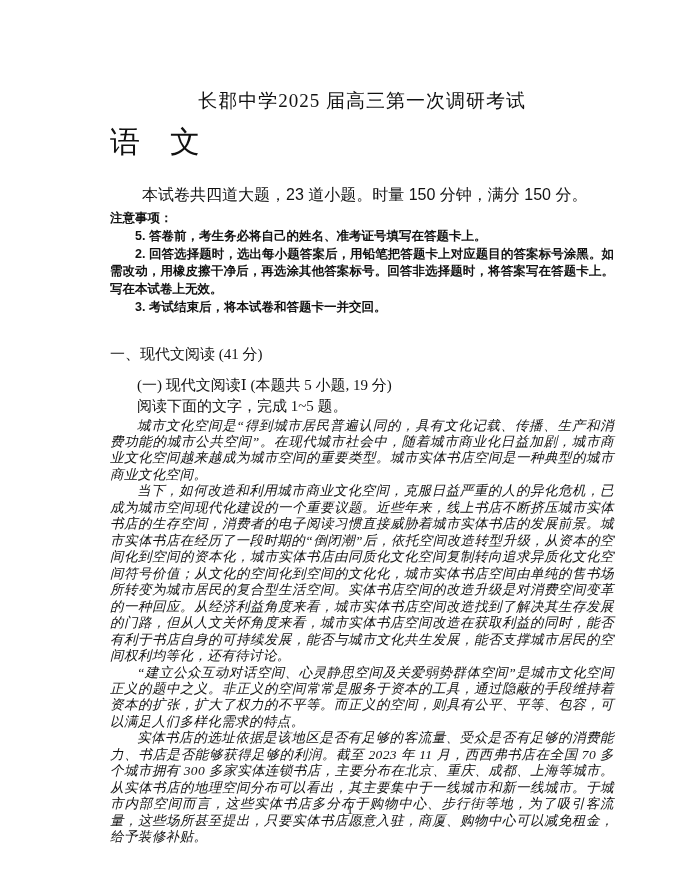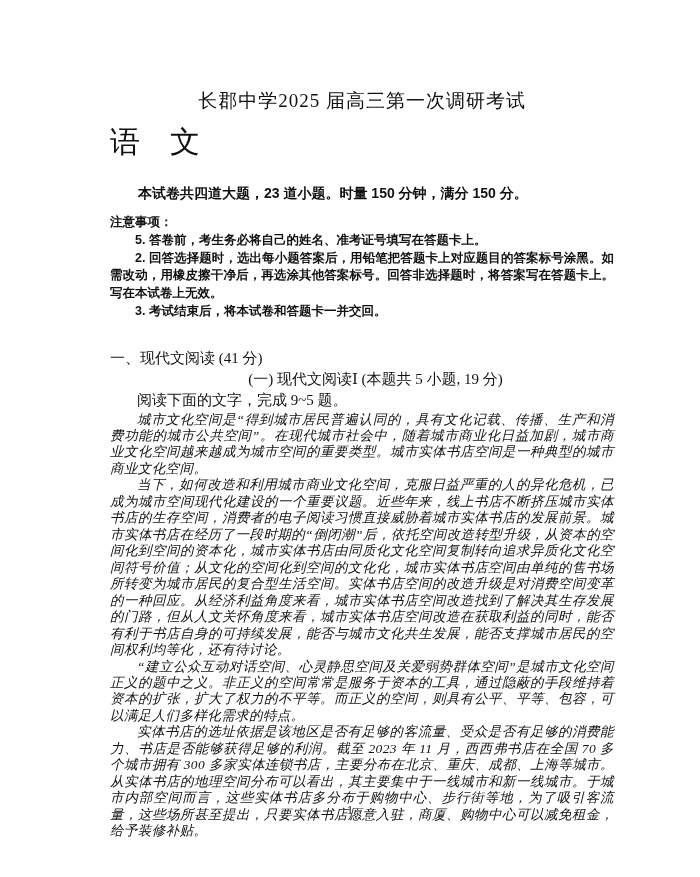--- a/index.html
+++ b/index.html
@@ -26,24 +26,24 @@
     letter-spacing: 1px;
     margin: 0;
   }
   .subject {
     text-align: left;
     font-size: 30px;
     font-weight: 500;
     margin: 8px 0 0 0;
   }
   .exam-info {
-    margin: 22px 0 11px 0;
+    margin: 22px 0 4px 0;
     font-family: "Liberation Sans", "DejaVu Sans", sans-serif;
-    font-weight: bold;
-    font-size: 14px;
+    font-weight: normal;
+    font-size: 16px;
     text-indent: 2em;
   }
   .notice {
     font-family: "Liberation Sans", "DejaVu Sans", sans-serif;
     font-weight: bold;
     font-size: 12.5px;
     line-height: 1.42;
   }
   .notice-heading {
     margin: 0;
@@ -52,24 +52,23 @@
     margin: 0;
     text-indent: 2em;
     text-align: justify;
   }
   .part-heading {
     margin: 28px 0 0 0;
     font-size: 15px;
     font-weight: 500;
   }
   .sub-heading {
-    margin: 2px 0 0 0;
+    margin: 12px 0 0 0;
     font-size: 15px;
     padding-left: 1.8em;
-    text-align: center;
   }
   .instruction {
     margin: 2px 0 0 0;
     font-size: 15px;
     padding-left: 1.8em;
   }
   .passage {
     margin-top: 2px;
     font-style: italic;
     font-size: 13.5px;
@@ -105,21 +104,21 @@
 
   <div class="notice">
     <p class="notice-heading">注意事项：</p>
     <p class="notice-item">5. 答卷前，考生务必将自己的姓名、准考证号填写在答题卡上。</p>
     <p class="notice-item">2. 回答选择题时，选出每小题答案后，用铅笔把答题卡上对应题目的答案标号涂黑。如需改动，用橡皮擦干净后，再选涂其他答案标号。回答非选择题时，将答案写在答题卡上。写在本试卷上无效。</p>
     <p class="notice-item">3. 考试结束后，将本试卷和答题卡一并交回。</p>
   </div>
 
   <p class="part-heading">一、现代文阅读 (41 分)</p>
   <p class="sub-heading">(一) 现代文阅读Ⅰ (本题共 5 小题, 19 分)</p>
-  <p class="instruction">阅读下面的文字，完成 9~5 题。</p>
+  <p class="instruction">阅读下面的文字，完成 1~5 题。</p>
 
   <div class="passage">
     <p>城市文化空间是“得到城市居民普遍认同的，具有文化记载、传播、生产和消费功能的城市公共空间”。在现代城市社会中，随着城市商业化日益加剧，城市商业文化空间越来越成为城市空间的重要类型。城市实体书店空间是一种典型的城市商业文化空间。</p>
     <p>当下，如何改造和利用城市商业文化空间，克服日益严重的人的异化危机，已成为城市空间现代化建设的一个重要议题。近些年来，线上书店不断挤压城市实体书店的生存空间，消费者的电子阅读习惯直接威胁着城市实体书店的发展前景。城市实体书店在经历了一段时期的“倒闭潮”后，依托空间改造转型升级，从资本的空间化到空间的资本化，城市实体书店由同质化文化空间复制转向追求异质化文化空间符号价值；从文化的空间化到空间的文化化，城市实体书店空间由单纯的售书场所转变为城市居民的复合型生活空间。实体书店空间的改造升级是对消费空间变革的一种回应。从经济利益角度来看，城市实体书店空间改造找到了解决其生存发展的门路，但从人文关怀角度来看，城市实体书店空间改造在获取利益的同时，能否有利于书店自身的可持续发展，能否与城市文化共生发展，能否支撑城市居民的空间权利均等化，还有待讨论。</p>
     <p>“建立公众互动对话空间、心灵静思空间及关爱弱势群体空间”是城市文化空间正义的题中之义。非正义的空间常常是服务于资本的工具，通过隐蔽的手段维持着资本的扩张，扩大了权力的不平等。而正义的空间，则具有公平、平等、包容，可以满足人们多样化需求的特点。</p>
     <p>实体书店的选址依据是该地区是否有足够的客流量、受众是否有足够的消费能力、书店是否能够获得足够的利润。截至 2023 年 11 月，西西弗书店在全国 70 多个城市拥有 300 多家实体连锁书店，主要分布在北京、重庆、成都、上海等城市。从实体书店的地理空间分布可以看出，其主要集中于一线城市和新一线城市。于城市内部空间而言，这些实体书店多分布于购物中心、步行街等地，为了吸引客流量，这些场所甚至提出，只要实体书店愿意入驻，商厦、购物中心可以减免租金，给予装修补贴。</p>
   </div>
 
   <div class="page-number">1</div>
 

